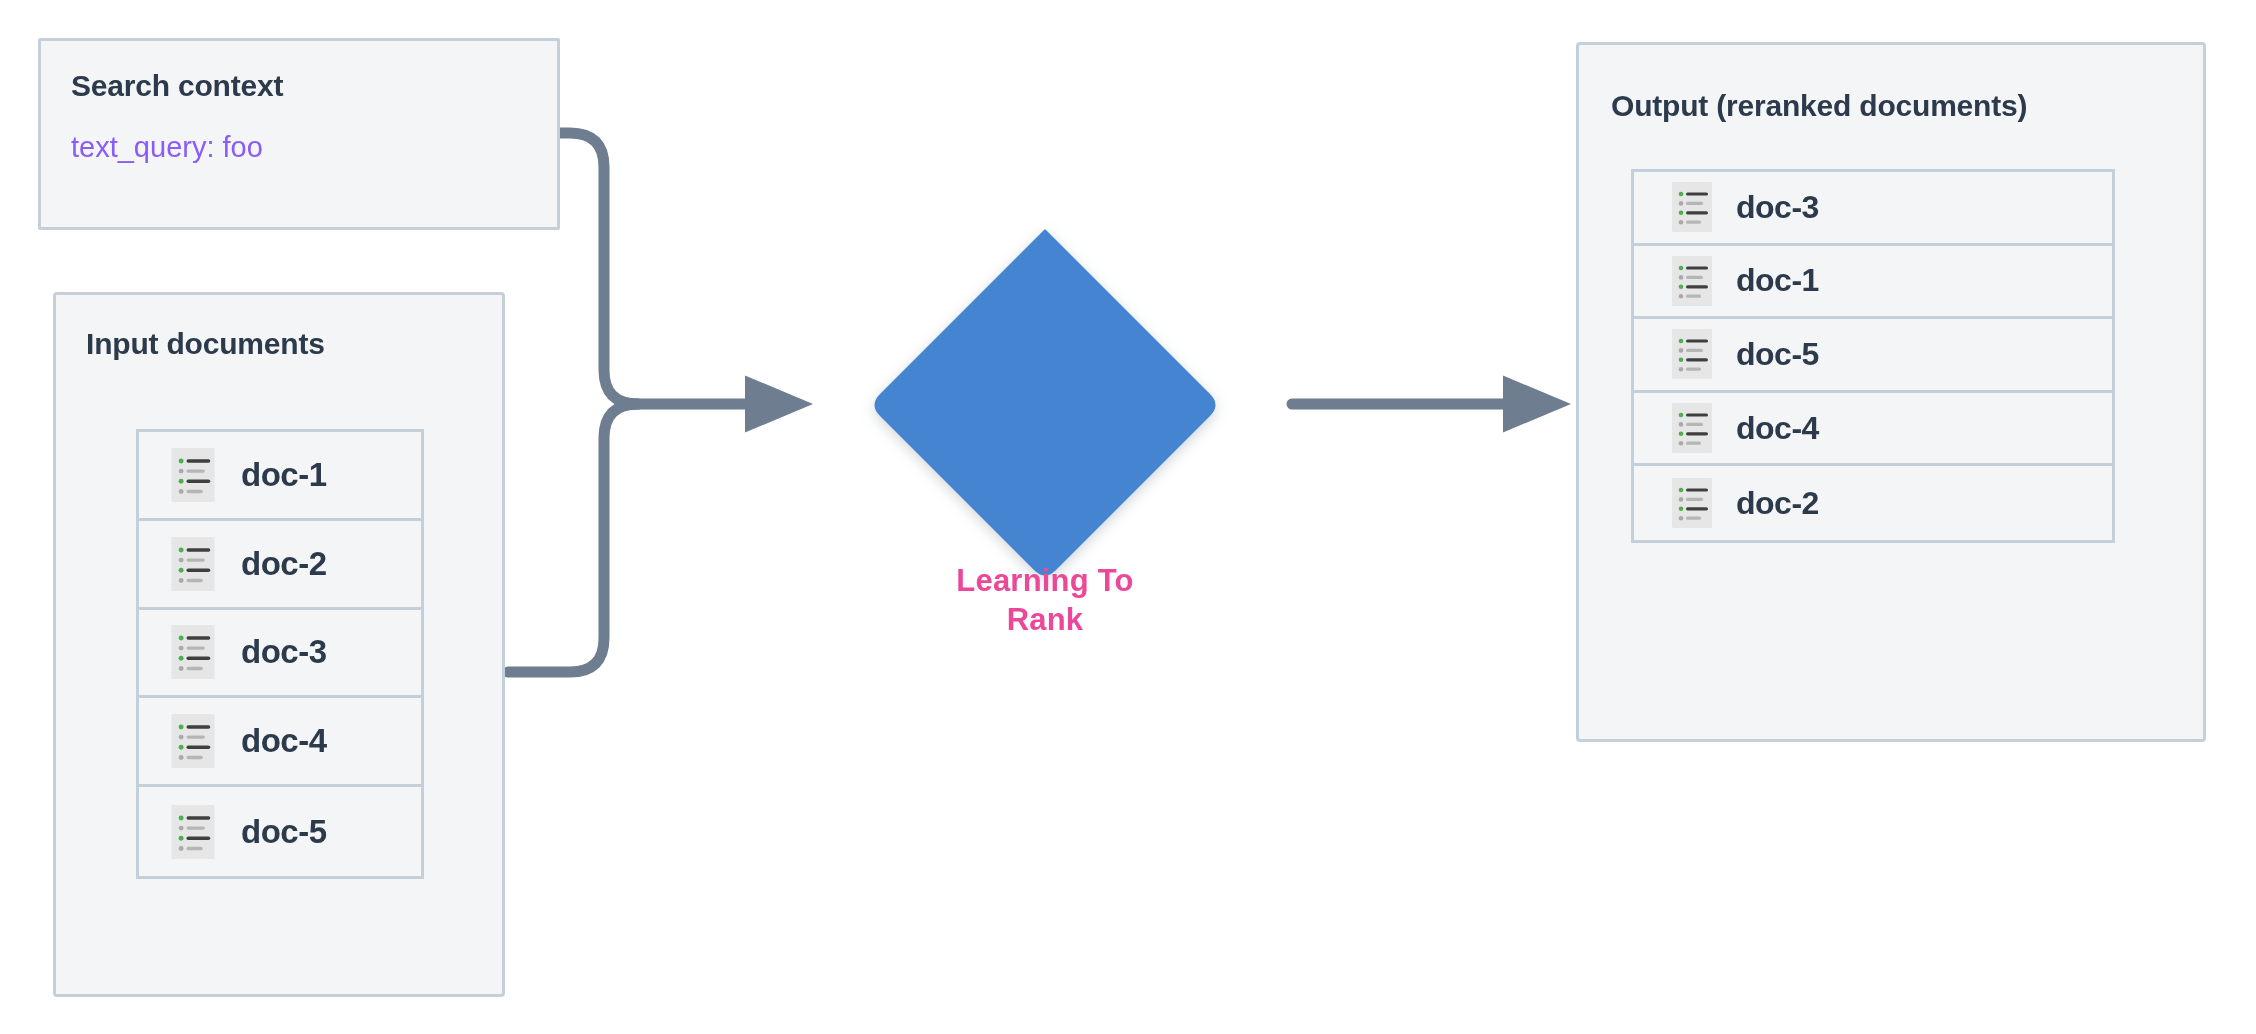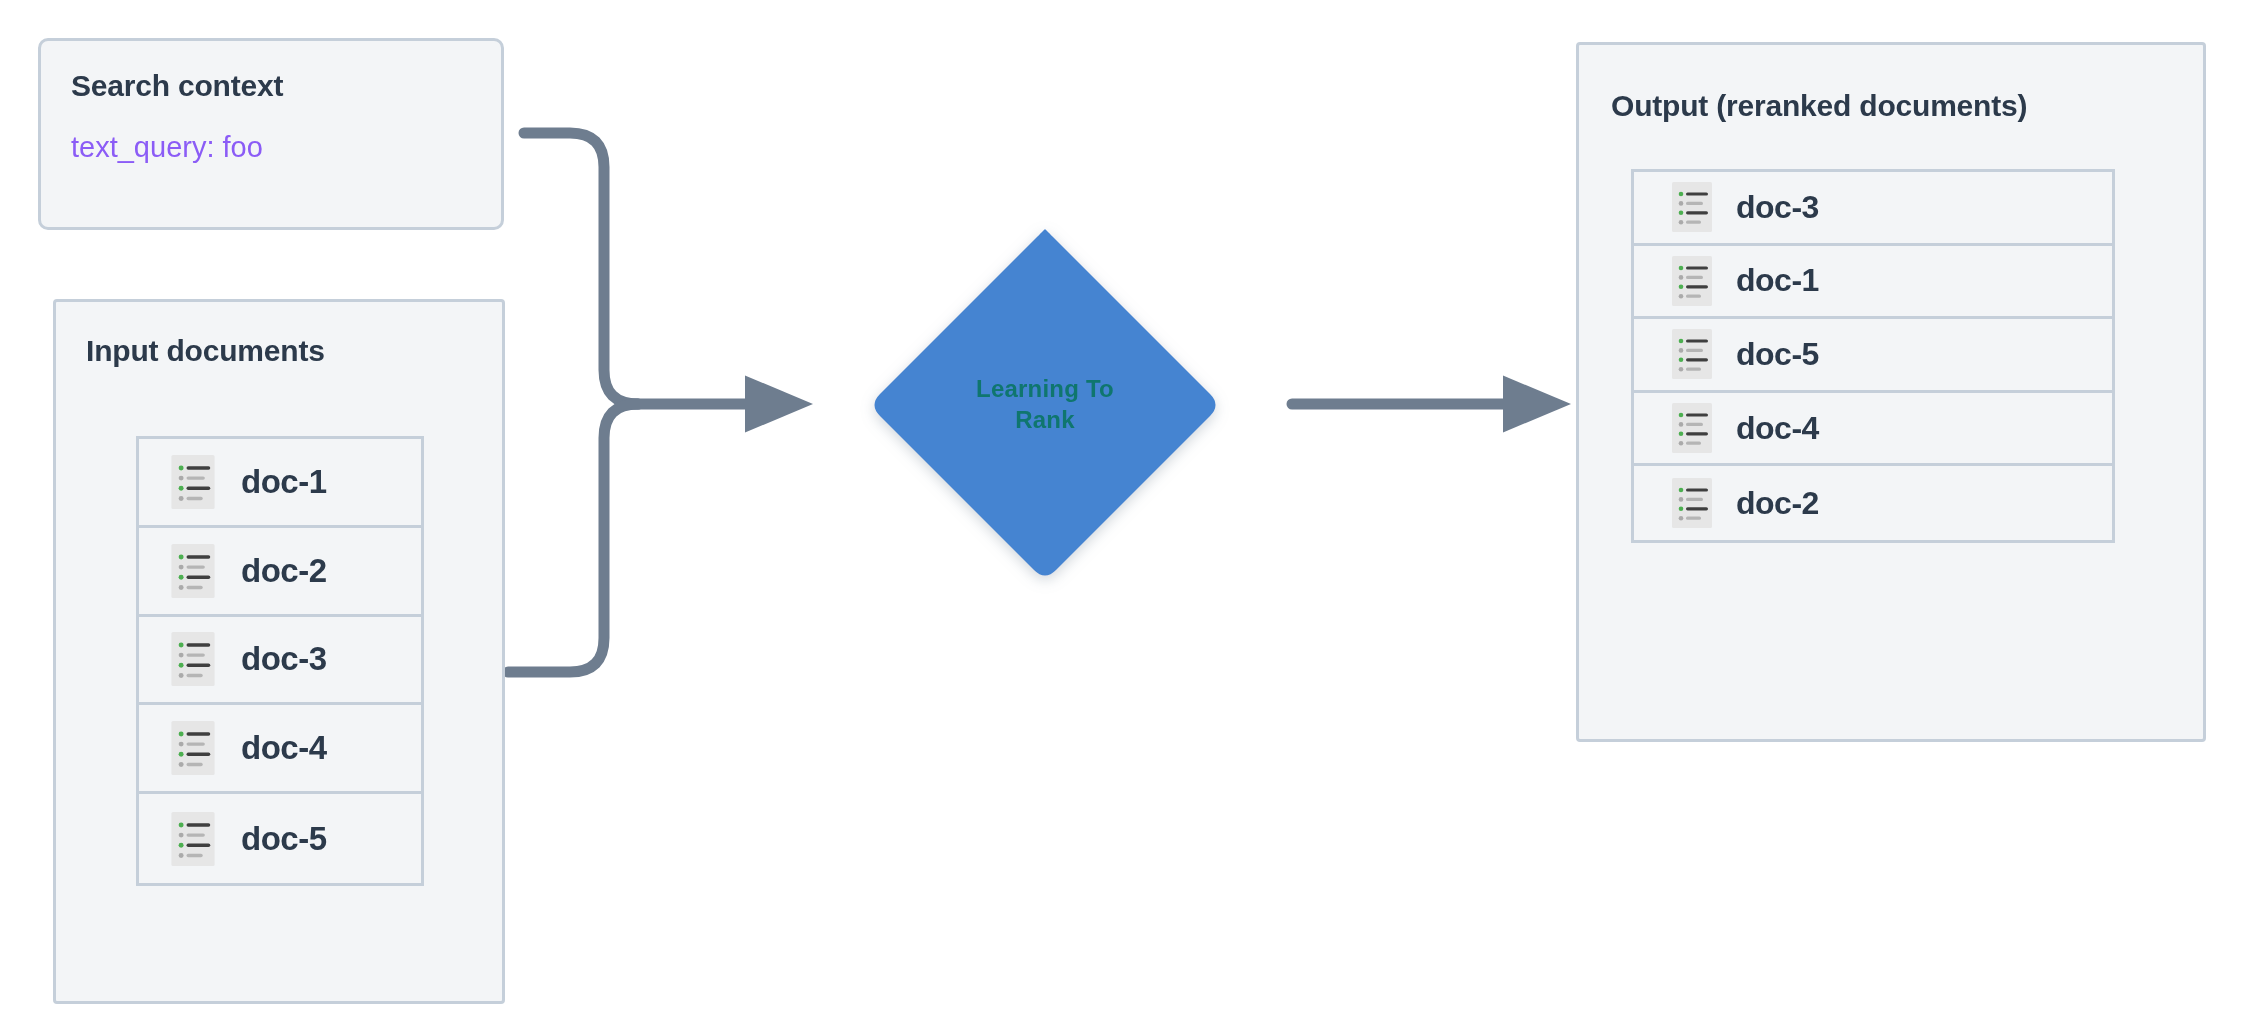--- a/index.html
+++ b/index.html
@@ -36,39 +36,39 @@
     position: absolute;
     font-weight: normal;
     color: #8b5cf6;
     white-space: nowrap;
   }
 
   
   #search-context {
     left: 38px;
     top: 38px;
-    width: 466px;
+    width: 522px;
     height: 192px;
-    border-radius: 10px;
+    border-radius: 2px;
   }
   #search-context .panel-title {
     left: 30px;
     top: 28px;
     font-size: 30px;
   }
   #search-context .panel-subtitle {
     left: 30px;
     top: 90px;
     font-size: 29px;
   }
 
   
   #input-documents {
     left: 53px;
-    top: 299px;
+    top: 292px;
     width: 452px;
     height: 705px;
     border-radius: 4px;
   }
   #input-documents .panel-title {
     left: 30px;
     top: 32px;
     font-size: 30px;
   }
 
@@ -160,26 +160,26 @@
     left: 0;
     top: 0;
   }
   #ltr-label {
     position: absolute;
     left: 0;
     top: 0;
     width: 470px;
     height: 470px;
     display: flex;
-    align-items: center;
+    align-items: flex-end;
     justify-content: center;
     text-align: center;
-    color: #0f766e;
+    color: #ec4899;
     font-weight: bold;
-    font-size: 24px;
+    font-size: 31px;
     line-height: 1.28;
     letter-spacing: 0.2px;
     pointer-events: none;
   }
 
   
   #connectors {
     position: absolute;
     left: 0;
     top: 0;

